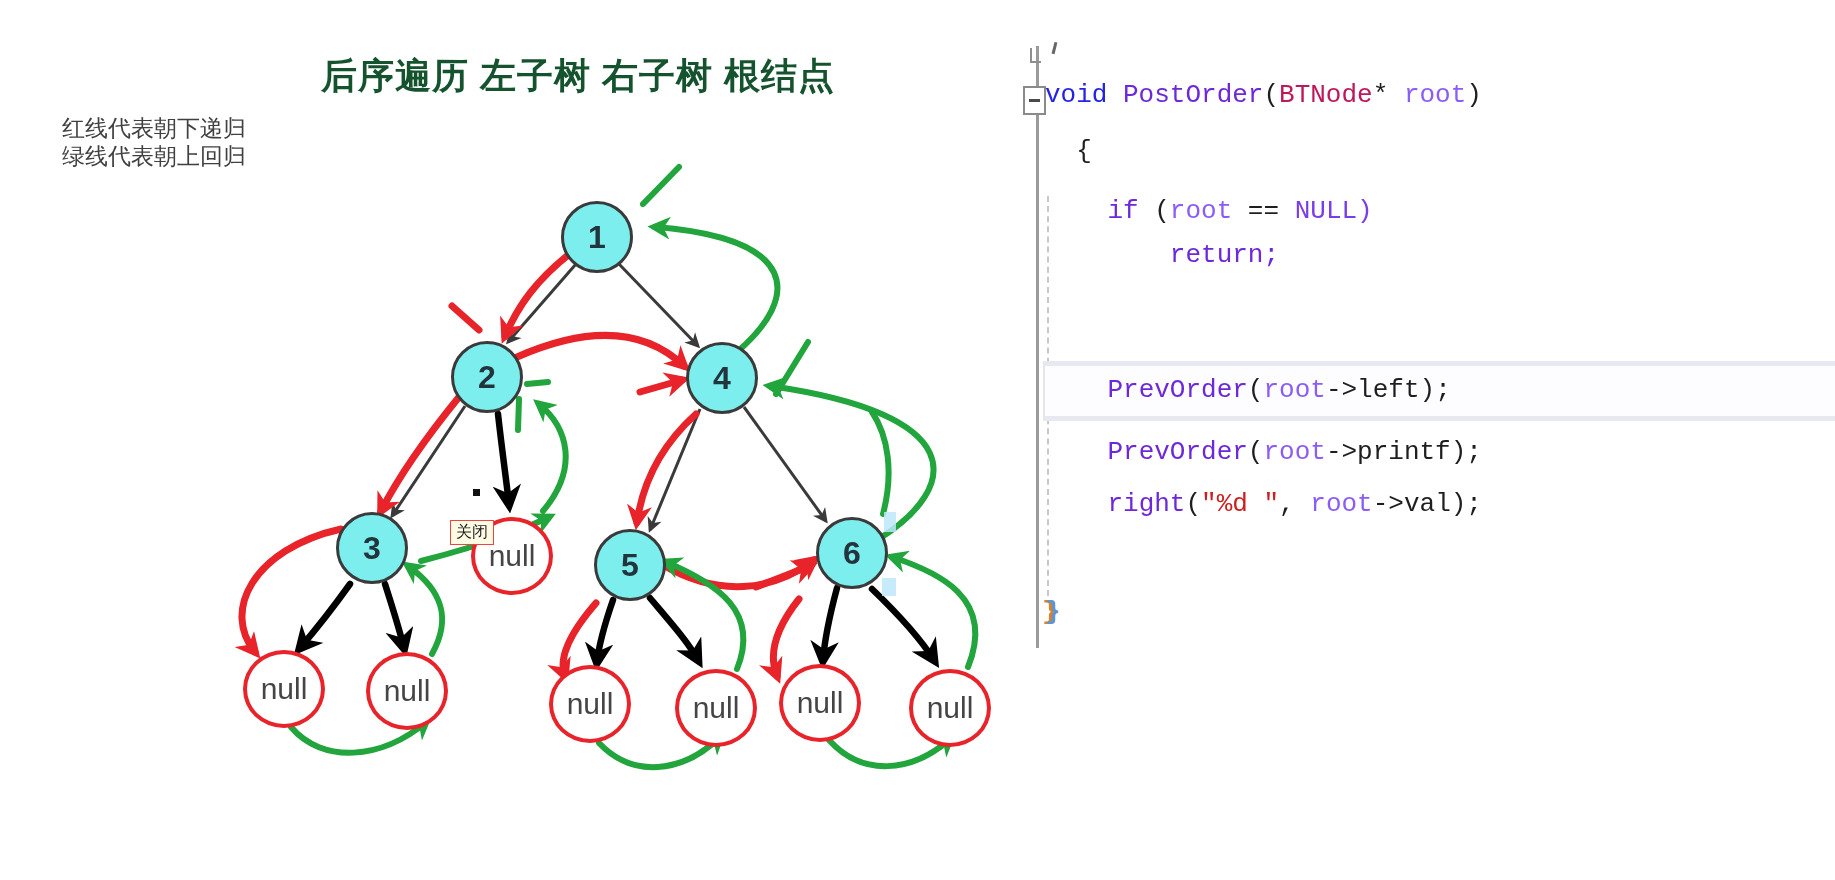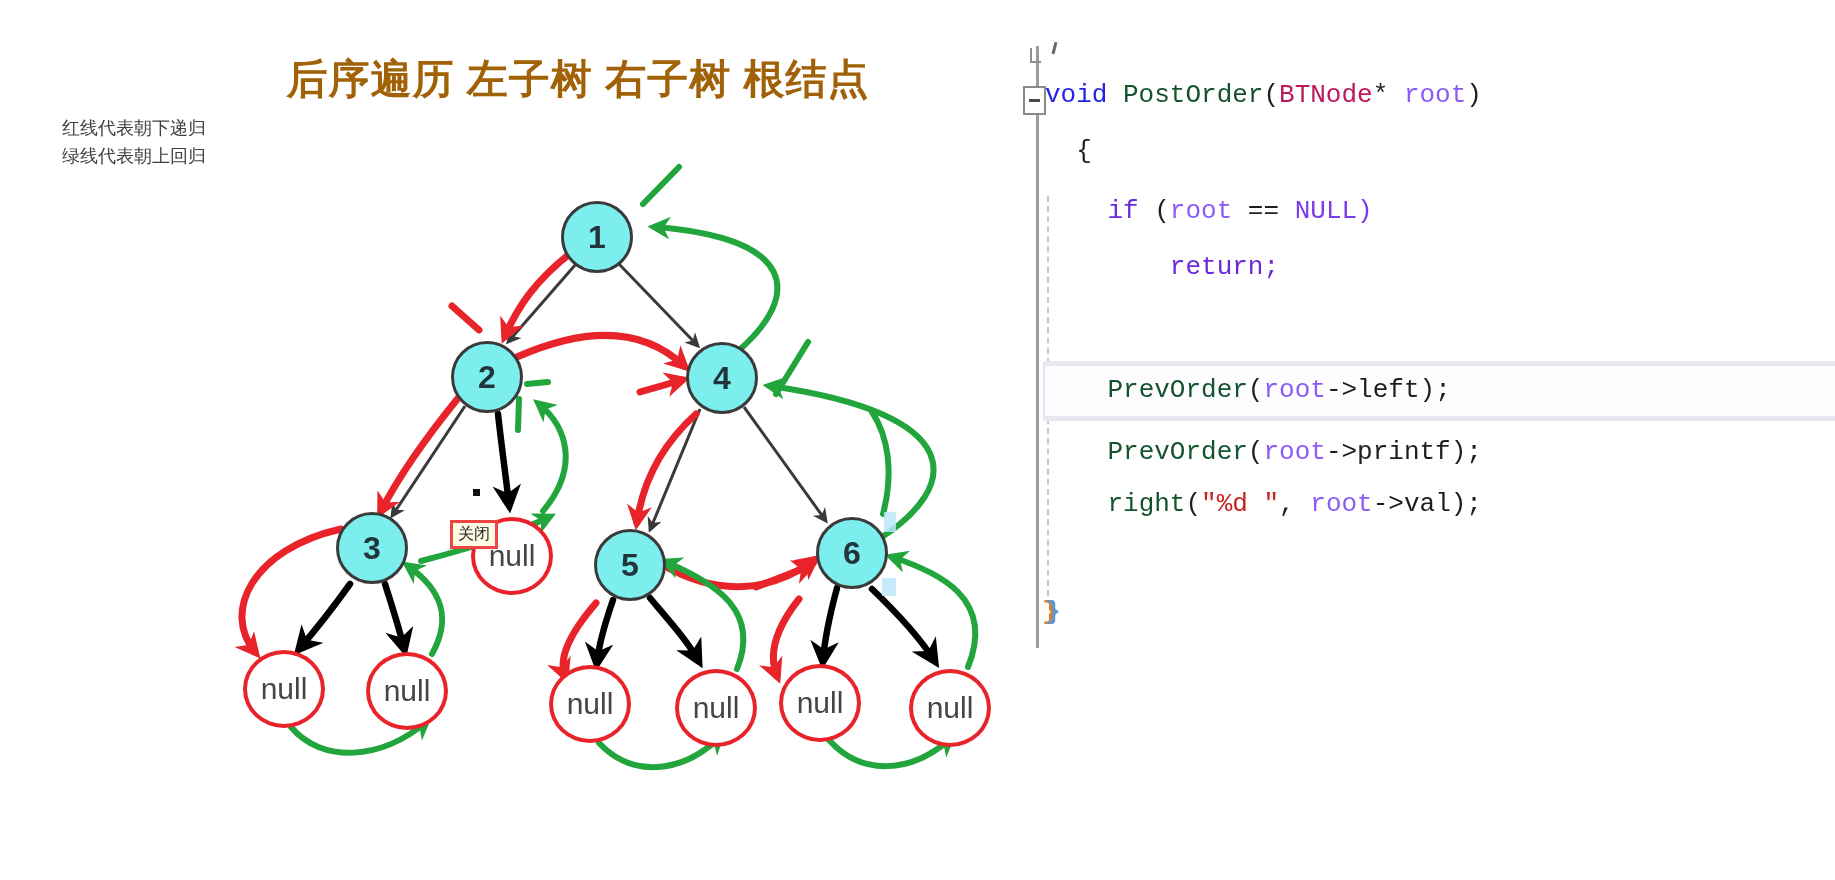--- a/index.html
+++ b/index.html
@@ -1,55 +1,55 @@
 <!DOCTYPE html>
 <html><head>
 <meta charset="utf-8">
 <style>
   html,body{margin:0;padding:0;background:#ffffff;}
   body{position:relative;width:1835px;height:880px;overflow:hidden;
        font-family:"Liberation Sans",sans-serif;}
 
   
   .dg-title{position:absolute;left:178px;top:52px;width:800px;text-align:center;
-    font-size:41px;font-weight:600;color:#a16207;letter-spacing:1px;}
-  .dg-legend{position:absolute;left:62px;top:114px;font-size:18px;color:#404040;
+    font-size:36px;font-weight:600;color:#14532d;letter-spacing:1px;}
+  .dg-legend{position:absolute;left:62px;top:114px;font-size:23px;color:#404040;
     line-height:28px;}
   .dg-svg{position:absolute;left:0;top:0;}
 
   .tnode{position:absolute;width:72px;height:72px;border-radius:50%;
     background:#7deeee;border:3px solid #3a3a3a;box-sizing:border-box;
     display:flex;align-items:center;justify-content:center;
     font-size:32px;font-weight:bold;color:#22343c;}
   .nnode{position:absolute;width:82px;height:78px;border-radius:50%;
     background:#ffffff;border:4.5px solid #e8242a;box-sizing:border-box;
     display:flex;align-items:center;justify-content:center;
     font-size:30px;color:#454545;}
   .tooltip{position:absolute;left:450px;top:520px;background:#fdfbe3;
-    border:3px solid #ef4444;font-size:16px;color:#222;padding:1px 5px;z-index:9;}
+    border:1px solid #ef4444;font-size:16px;color:#222;padding:1px 5px;z-index:9;}
   .sel-handle{position:absolute;background:#bde7fa;opacity:.85;}
   .blackdot{position:absolute;left:473px;top:489px;width:7px;height:7px;background:#111;}
 
   
   .code-vline{position:absolute;left:1036px;top:46px;width:2.5px;height:602px;background:#9a9a9a;}
   .code-dash{position:absolute;left:1047px;top:196px;height:400px;width:0;
     border-left:2.5px dashed #c8c8c8;}
   .fold-box{position:absolute;left:1023px;top:86px;width:23px;height:29px;background:#fff;
     border:2px solid #8a8a8a;box-sizing:border-box;display:flex;align-items:center;justify-content:center;}
   .fold-box .minus{width:11px;height:2.5px;background:#4a4a4a;}
   .stub-l{position:absolute;left:1030px;top:48px;width:9px;height:13px;
     border-left:2px solid #8f8f8f;border-bottom:2px solid #8f8f8f;}
   .stub-tick{position:absolute;left:1053px;top:42px;width:2.5px;height:12px;background:#666;
     transform:rotate(14deg);}
   .hl-line{position:absolute;left:1043px;top:361px;width:792px;height:60px;background:#fdfdff;
     border-top:5px solid #e7e9f1;border-bottom:5px solid #e7e9f1;border-left:2px solid #e3e6ef;
     box-sizing:border-box;}
   .cl{position:absolute;left:1045px;white-space:pre;font-family:"Liberation Mono","DejaVu Sans Mono",monospace;
     font-size:26px;color:#1e1e1e;}
-  .kw{color:#2323e6}.fn{color:#14532d}.ty{color:#be185d}.id{color:#8b5cf6}
+  .kw{color:#2323e6}.fn{color:#6d28d9}.ty{color:#be185d}.id{color:#8b5cf6}
   .pl{color:#1e1e1e}.kw2{color:#6d28d9}.kw3{color:#7a3de8}.str{color:#cc2020}
   .brc{color:#5b95d6;text-shadow:-3px 0 0 #d9822b;font-weight:bold;}
 </style>
 </head>
 <body>
 
 <div class="dg-title">后序遍历 左子树 右子树 根结点</div>
 
 <div class="dg-legend">
   <div>红线代表朝下递归</div>
@@ -177,21 +177,21 @@
   </div>
 <div class="code-dash"></div>
 <div class="hl-line"></div>
 
 <div class="cl" style="top:80px"><span class="kw">void </span><span class="fn">PostOrder</span><span class="pl">(</span><span class="ty">BTNode</span><span class="pl">* </span><span class="id">root</span><span class="pl">)</span></div>
 
 <div class="cl" style="top:136px"><span class="pl">  {</span></div>
 
 <div class="cl" style="top:196px"><span class="pl">    </span><span class="kw2">if </span><span class="pl">(</span><span class="id">root</span><span class="pl"> == </span><span class="kw3">NULL</span><span class="kw3">)</span></div>
 
-<div class="cl" style="top:252px"><span class="pl">        </span><span class="kw2">return;</span></div>
+<div class="cl" style="top:240px"><span class="pl">        </span><span class="kw2">return;</span></div>
 
 <div class="cl" style="top:375px"><span class="pl">    </span><span class="fn">PrevOrder</span><span class="pl">(</span><span class="id">root</span><span class="pl">-&gt;</span><span class="pl">left</span><span class="pl">);</span></div>
 
 <div class="cl" style="top:437px"><span class="pl">    </span><span class="fn">PrevOrder</span><span class="pl">(</span><span class="id">root</span><span class="pl">-&gt;</span><span class="pl">printf</span><span class="pl">);</span></div>
 
 <div class="cl" style="top:489px"><span class="pl">    </span><span class="fn">right</span><span class="pl">(</span><span class="str">"%d "</span><span class="pl">, </span><span class="id">root</span><span class="pl">-&gt;</span><span class="pl">val</span><span class="pl">);</span></div>
 
 <div class="cl" style="top:597px"><span class="brc">}</span></div>
 
 </body></html>

